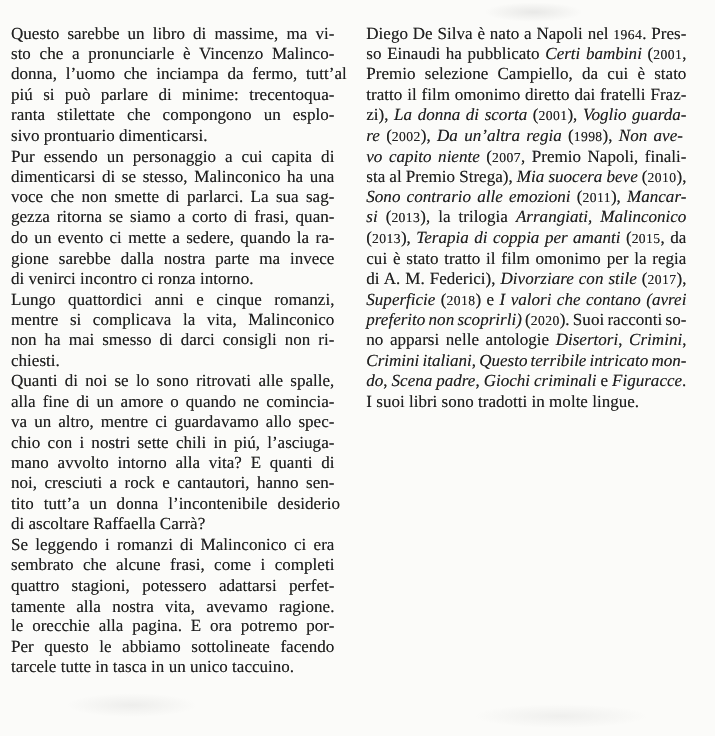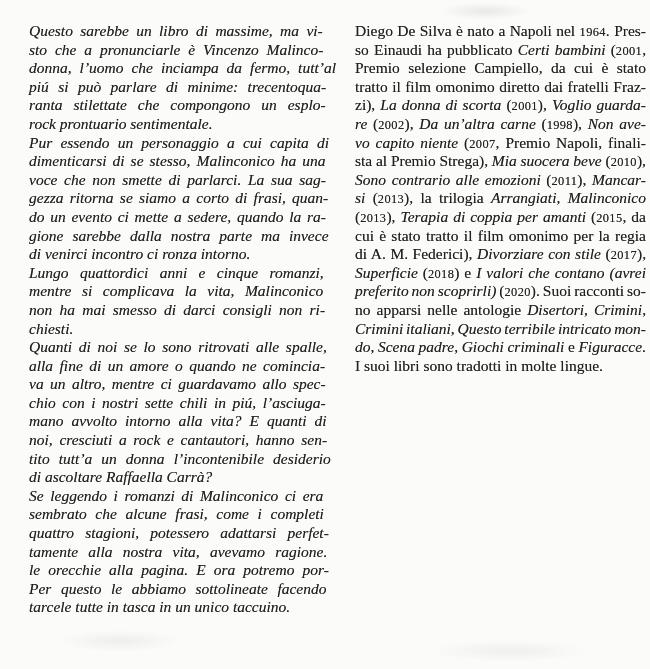--- a/index.html
+++ b/index.html
@@ -31,22 +31,22 @@
   }
   .smudge-3 {
     left: 430px; top: 640px; width: 160px; height: 22px;
     background: radial-gradient(ellipse at center, rgba(120,120,120,0.09), rgba(120,120,120,0) 70%);
   }
   .col {
     position: absolute;
     top: 22px;
     text-rendering: optimizeLegibility;
   }
-  .col-left  { left: 29px;  width: 294px; font-style: italic; }
-  .col-right { left: 355px; width: 291px; }
+  .col-left  { left: 10px;  width: 294px; }
+  .col-right { left: 333px; width: 291px; }
   .para { margin: 0; padding: 0; }
   .line {
     height: 18.6px;
     line-height: 18.6px;
     font-size: 15.5px;
     white-space: nowrap;
     overflow: visible;
   }
   .line .inner {
     display: inline-block;
@@ -66,21 +66,21 @@
   <div class="smudge smudge-1"></div>
   <div class="smudge smudge-2"></div>
   <div class="smudge smudge-3"></div>
   <div class="col col-left">
       <div class="para">
         <div class="line"><span class="inner" style="word-spacing: 3.50223px;"><span>Questo sarebbe un libro di massime, ma vi-</span></span></div>
         <div class="line"><span class="inner" style="word-spacing: 4.01042px;"><span>sto che a pronunciarle è Vincenzo Malinco-</span></span></div>
         <div class="line"><span class="inner" style="word-spacing: 4.09375px;"><span>donna, l’uomo che inciampa da fermo, tutt’al</span></span></div>
         <div class="line"><span class="inner" style="word-spacing: 5.52604px;"><span>piú si può parlare di minime: trecentoqua-</span></span></div>
         <div class="line"><span class="inner" style="word-spacing: 7.0625px;"><span>ranta stilettate che compongono un esplo-</span></span></div>
-        <div class="line last"><span class="inner"><span>rock prontuario sentimentale.</span></span></div>
+        <div class="line last"><span class="inner"><span>sivo prontuario dimenticarsi.</span></span></div>
       </div>
       <div class="para">
         <div class="line"><span class="inner" style="word-spacing: 4.30357px;"><span>Pur essendo un personaggio a cui capita di</span></span></div>
         <div class="line"><span class="inner" style="word-spacing: 2.15104px;"><span>dimenticarsi di se stesso, Malinconico ha una</span></span></div>
         <div class="line"><span class="inner" style="word-spacing: 2.80273px;"><span>voce che non smette di parlarci. La sua sag-</span></span></div>
         <div class="line"><span class="inner" style="word-spacing: 2.37305px;"><span>gezza ritorna se siamo a corto di frasi, quan-</span></span></div>
         <div class="line"><span class="inner" style="word-spacing: 1.86979px;"><span>do un evento ci mette a sedere, quando la ra-</span></span></div>
         <div class="line"><span class="inner" style="word-spacing: 5.10156px;"><span>gione sarebbe dalla nostra parte ma invece</span></span></div>
         <div class="line last"><span class="inner"><span>di venirci incontro ci ronza intorno.</span></span></div>
       </div>
@@ -110,21 +110,21 @@
         <div class="line last"><span class="inner"><span>tarcele tutte in tasca in un unico taccuino.</span></span></div>
       </div>
     </div>
   <div class="col col-right">
       <div class="para">
         <div class="line"><span class="inner" style="word-spacing: 0.524306px;"><span>Diego De Silva è nato a Napoli nel <span class="num">1964</span>. Pres-</span></span></div>
         <div class="line"><span class="inner" style="word-spacing: 1.28125px;"><span>so Einaudi ha pubblicato </span><span class="it">Certi bambini</span><span> (<span class="num">2001</span>,</span></span></div>
         <div class="line"><span class="inner" style="word-spacing: 4.52344px;"><span>Premio selezione Campiello, da cui è stato</span></span></div>
         <div class="line"><span class="inner" style="word-spacing: 0.555804px;"><span>tratto il film omonimo diretto dai fratelli Fraz-</span></span></div>
         <div class="line"><span class="inner" style="word-spacing: 1.17411px;"><span>zi), </span><span class="it">La donna di scorta</span><span> (<span class="num">2001</span>), </span><span class="it">Voglio guarda-</span></span></div>
-        <div class="line"><span class="inner" style="word-spacing: 1.85268px;"><span class="it">re</span><span> (<span class="num">2002</span>), </span><span class="it">Da un’altra carne</span><span> (<span class="num">1998</span>), </span><span class="it">Non ave-</span></span></div>
+        <div class="line"><span class="inner" style="word-spacing: 1.85268px;"><span class="it">re</span><span> (<span class="num">2002</span>), </span><span class="it">Da un’altra regia</span><span> (<span class="num">1998</span>), </span><span class="it">Non ave-</span></span></div>
         <div class="line"><span class="inner" style="word-spacing: 2.07552px;"><span class="it">vo capito niente</span><span> (<span class="num">2007</span>, Premio Napoli, finali-</span></span></div>
         <div class="line"><span class="inner" style="word-spacing: -0.127232px;"><span>sta al Premio Strega), </span><span class="it">Mia suocera beve</span><span> (<span class="num">2010</span>),</span></span></div>
         <div class="line"><span class="inner" style="word-spacing: 1.775px;"><span class="it">Sono contrario alle emozioni</span><span> (<span class="num">2011</span>), </span><span class="it">Mancar-</span></span></div>
         <div class="line"><span class="inner" style="word-spacing: 3.43125px;"><span class="it">si</span><span> (<span class="num">2013</span>), la trilogia </span><span class="it">Arrangiati, Malinconico</span></span></div>
         <div class="line"><span class="inner" style="word-spacing: 1.10938px;"><span>(<span class="num">2013</span>), </span><span class="it">Terapia di coppia per amanti</span><span> (<span class="num">2015</span>, da</span></span></div>
         <div class="line"><span class="inner" style="word-spacing: 1.38889px;"><span>cui è stato tratto il film omonimo per la regia</span></span></div>
         <div class="line"><span class="inner" style="word-spacing: 0.689732px;"><span>di A. M. Federici), </span><span class="it">Divorziare con stile</span><span> (<span class="num">2017</span>),</span></span></div>
         <div class="line"><span class="inner" style="word-spacing: 1.06473px;"><span class="it">Superficie</span><span> (<span class="num">2018</span>) e </span><span class="it">I valori che contano (avrei</span></span></div>
         <div class="line"><span class="inner" style="word-spacing: -0.919271px;"><span class="it">preferito non scoprirli)</span><span> (<span class="num">2020</span>). Suoi racconti so-</span></span></div>
         <div class="line"><span class="inner" style="word-spacing: 2.14688px;"><span>no apparsi nelle antologie </span><span class="it">Disertori</span><span>, </span><span class="it">Crimini</span><span>,</span></span></div>

